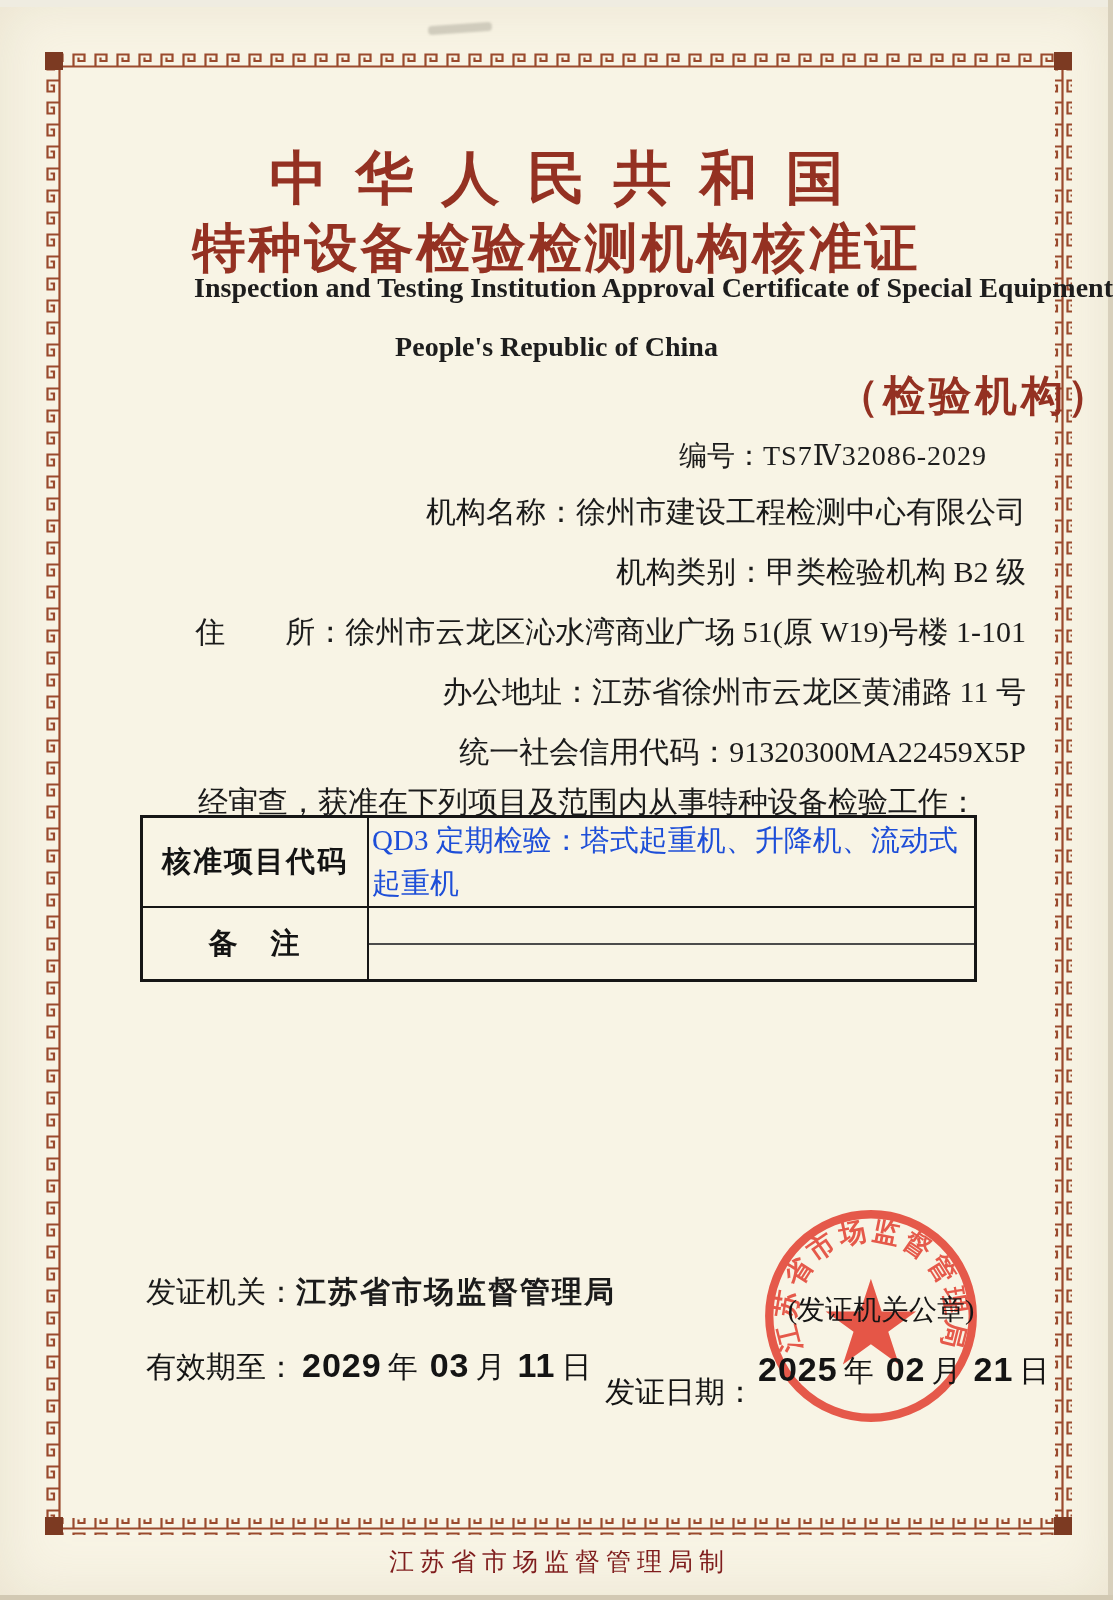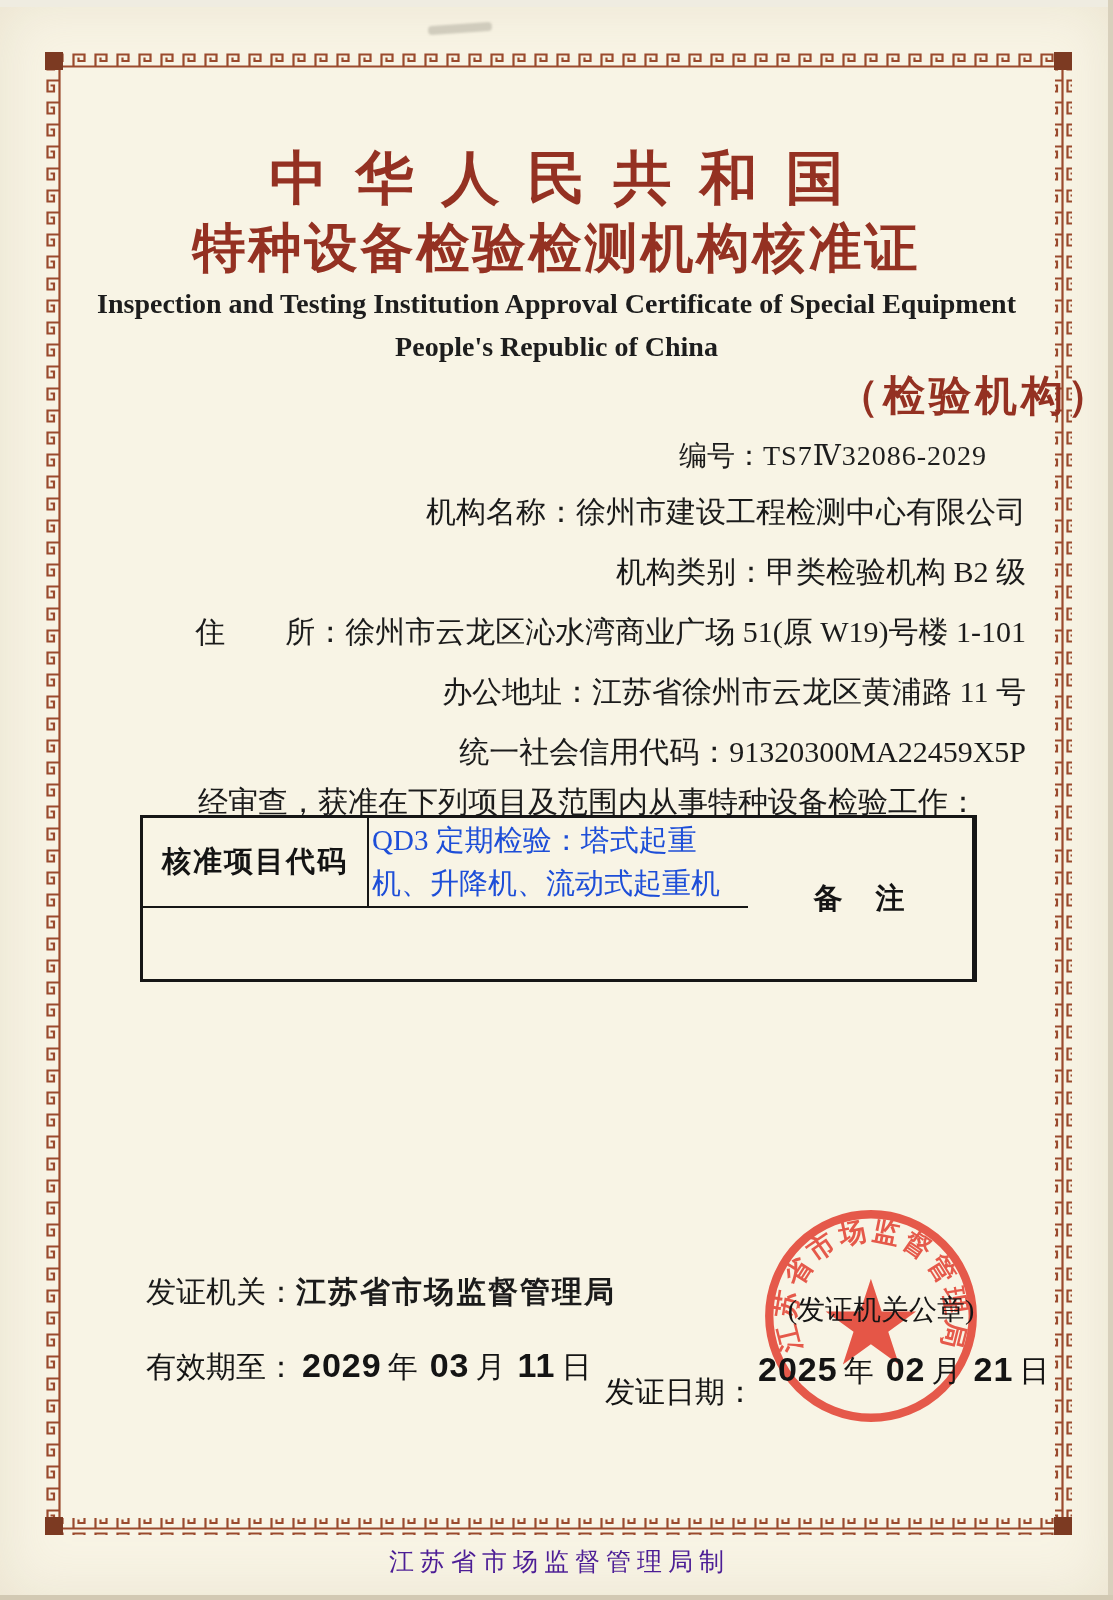--- a/index.html
+++ b/index.html
@@ -17,34 +17,34 @@
             background:#8d8a7c; opacity:.35; border-radius:4px; filter:blur(1px);
             transform:rotate(-4deg); }
   .frame { position:absolute; left:45px; top:52px; }
 
   .t-cn1 { position:absolute; left:0; top:140px; width:100%; text-align:center;
            font-size:58px; font-weight:bold; color:#943122; letter-spacing:28px; text-indent:28px; }
   .t-cn2 { position:absolute; left:0; top:213px; width:100%; text-align:center;
            font-size:53px; font-weight:bold; color:#943122; letter-spacing:3px; }
   .t-en  { position:absolute; left:0; width:100%; text-align:center;
            font-size:28px; font-weight:bold; color:#1d1d1d; }
-  .t-en1 { top:288px; }
+  .t-en1 { top:272px;text-align:right; }
   .t-en2 { top:331px; }
   .t-sub { position:absolute; left:0; top:368px; width:100%; text-align:right;
            font-size:42px; font-weight:bold; color:#943122; letter-spacing:4px; }
 
   .cert-no { position:absolute; top:437px; right:126px; font-size:28px; color:#1d1d1d; }
   .cert-no .val { letter-spacing:1px; }
 
   .field { position:absolute; left:146px; width:880px; font-size:30px; color:#1b1b1b; white-space:nowrap;text-align:right; }
   .f0 { top:492px; } .f1 { top:552px; } .f2 { top:612px; } .f3 { top:672px; } .f4 { top:732px; }
   .statement { position:absolute; left:198px; top:782px; font-size:30px; color:#1b1b1b; white-space:nowrap; }
 
   .cert-table { position:absolute; left:140px; top:815px; width:837px; height:167px;
-                border:3px solid #161616; display:flex; background:transparent; }
+                border:3px solid #161616; display:flex; flex-direction:column; background:transparent; }
   .t-row1 { height:90px; display:flex; border-bottom:2px solid #161616; }
   .t-row2 { flex:1; display:flex; }
   .t-head { width:226px; flex:0 0 226px; border-right:2px solid #161616;
             display:flex; align-items:center; justify-content:center;
             font-size:29px; font-weight:bold; color:#141414; letter-spacing:2px; }
   .t-val  { flex:1; padding:1px 6px 0 3px; font-size:29px; line-height:43px; color:#1d4ed8; }
   .t-remark { flex:1; display:flex; flex-direction:column; }
   .t-remark .sub { flex:1; }
   .t-remark .sub:first-child { border-bottom:2px solid #4c4c4c; }
 
@@ -60,21 +60,21 @@
   .unit { margin-right:6px; }
 
   .seal { position:absolute; left:760px; top:1205px; width:222px; height:222px; z-index:1; opacity:.9; }
   .seal-star { position:absolute; left:760px; top:1205px; width:222px; height:222px;
                display:flex; align-items:center; justify-content:center;
                font-size:118px; color:#e4493a; z-index:1; opacity:.92; padding-top:14px; }
   .seal-note { position:absolute; left:776px; top:1291px; width:210px; text-align:center;
                font-size:28px; color:#151515; z-index:3; white-space:nowrap; }
 
   .footer { position:absolute; left:0; top:1545px; width:100%; text-align:center;
-            font-size:25px; color:#4c1d95; letter-spacing:6px; text-indent:6px; }
+            font-size:25px; color:#7f1d1d; letter-spacing:6px; text-indent:6px; }
 </style>
 </head>
 <body>
 
 <div class="page">
 
   <div class="edge-top"></div>
   <div class="edge-right"></div>
   <div class="edge-bottom"></div>
   <div class="smudge"></div>

